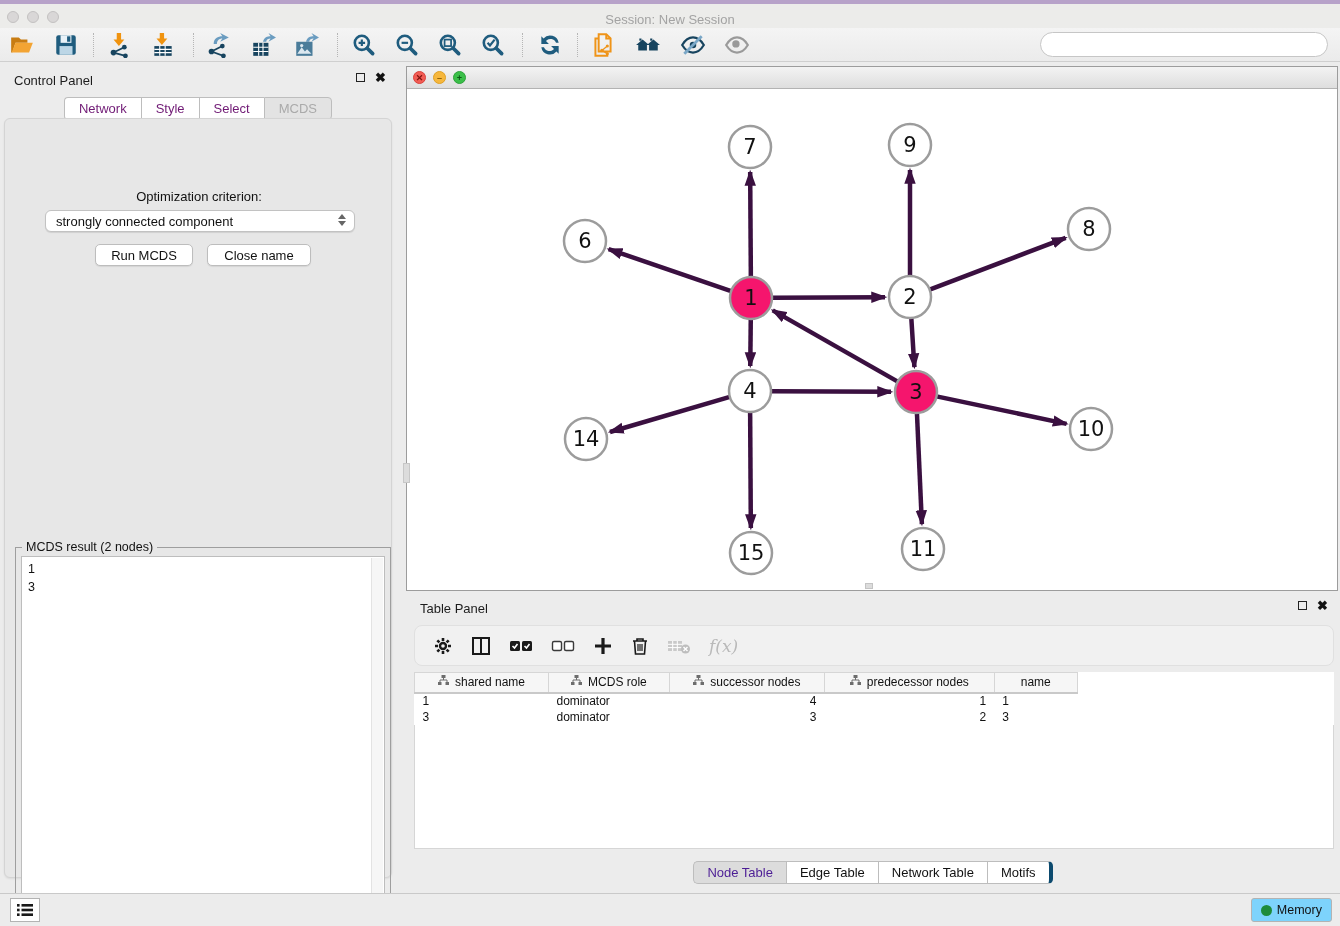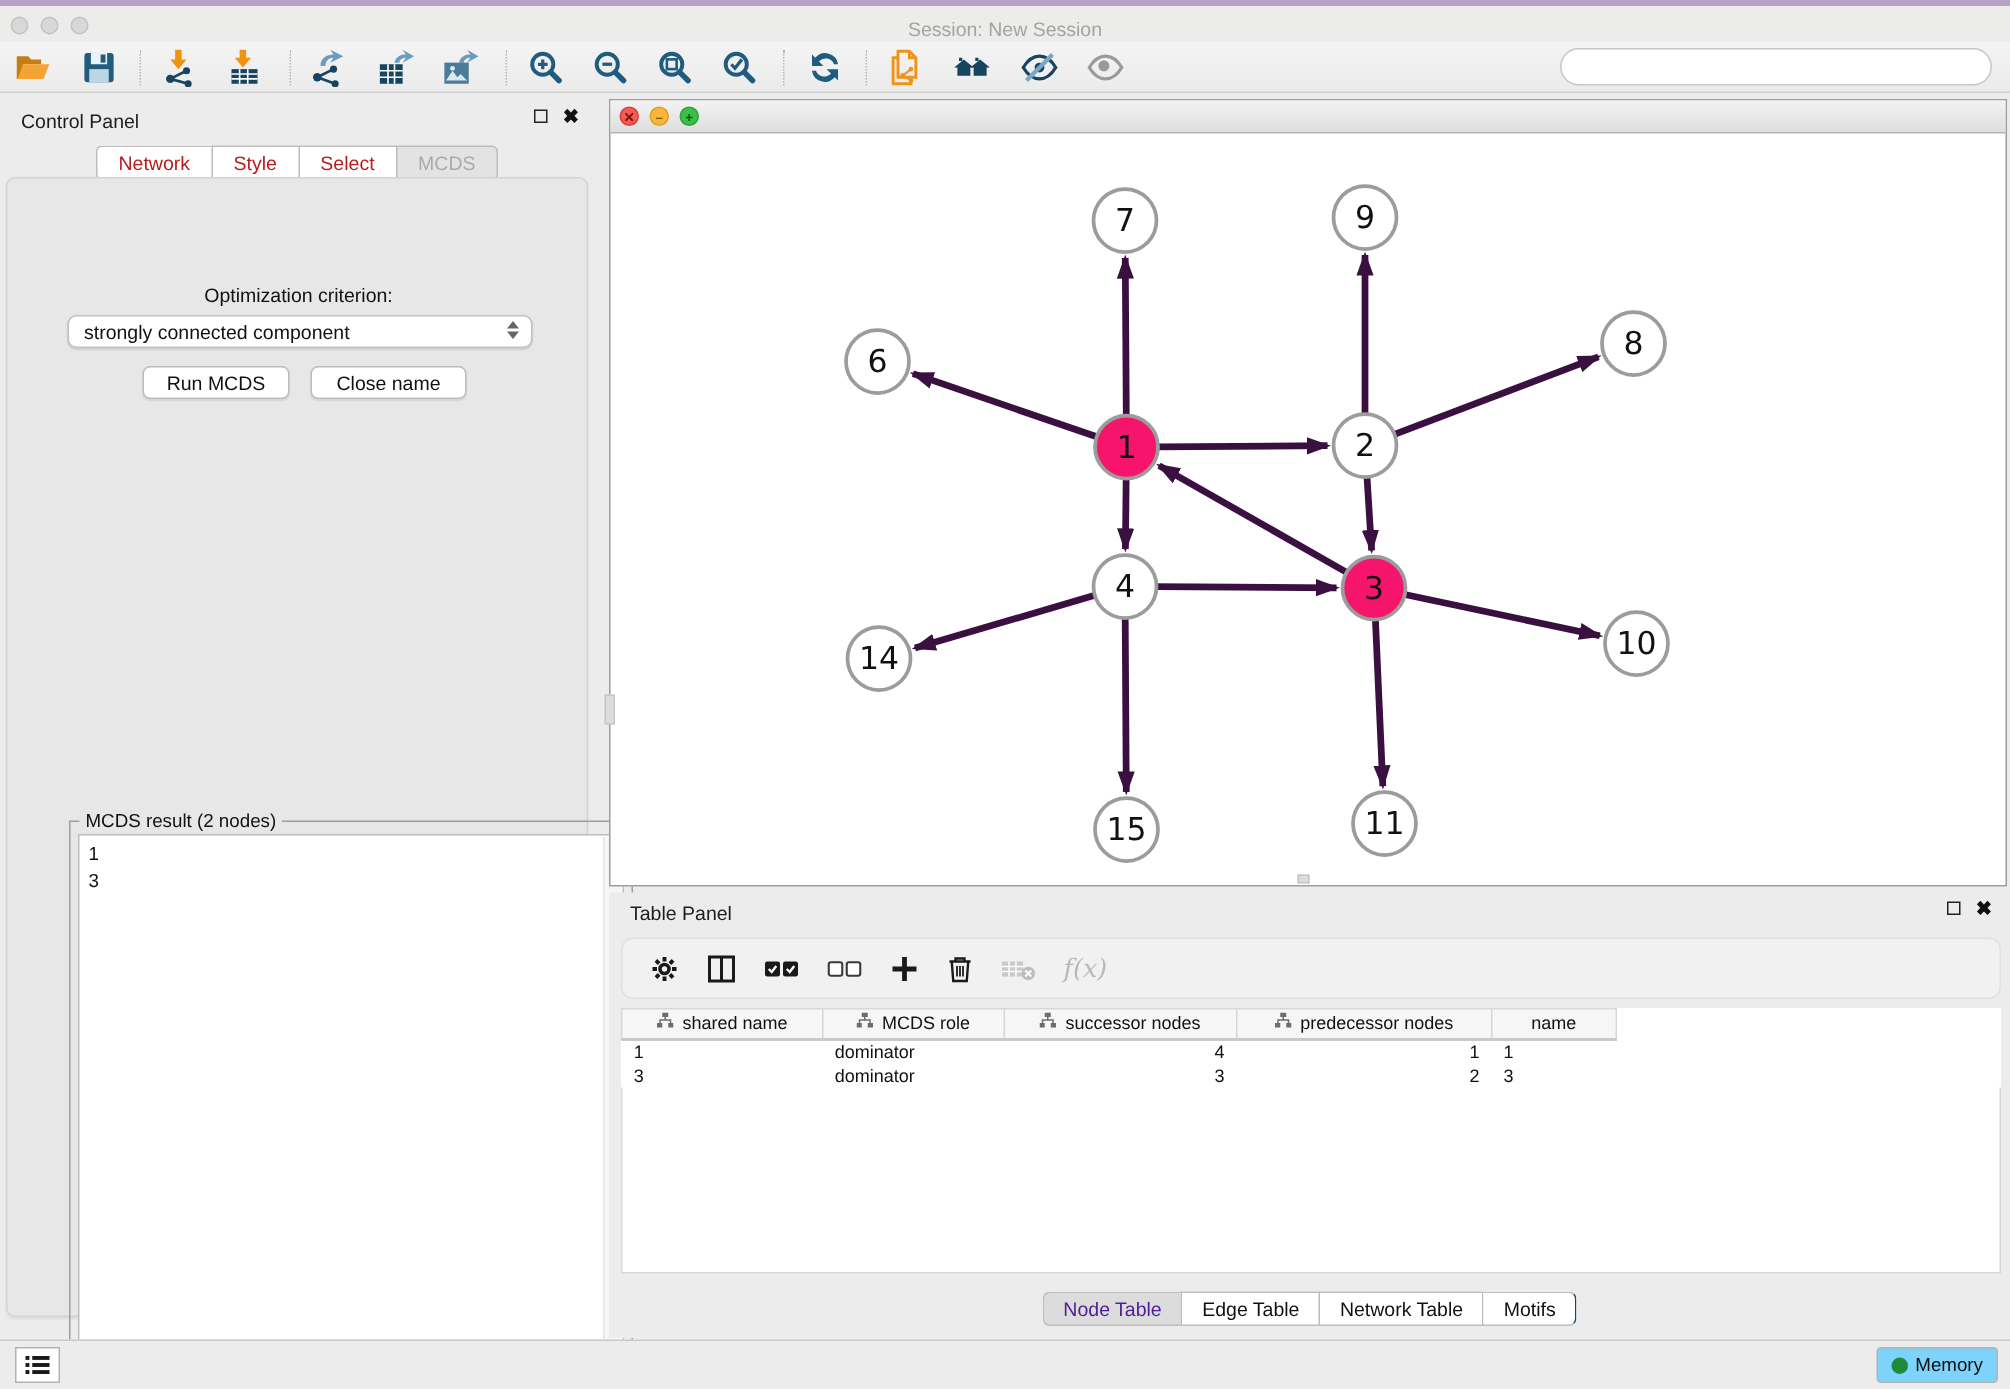--- a/index.html
+++ b/index.html
@@ -22,34 +22,34 @@
   #toolbar-search { position:absolute; right:12px; top:4px; width:288px; height:25px; border:1px solid #c6c6c6; border-radius:13px; background:#fff; font-size:12px; padding:0 10px 0 26px; color:#444; outline:none; }
   #search-glyph { position:absolute; right:286px; top:8px; font-size:13px; color:#9a9a9a; }
 
   
   #control-panel { left:0; top:66px; width:396px; height:826px; background:#ececec; }
   #cp-header-title { left:14px; top:7px; font-size:13px; color:#1c1c1c; }
   .panel-float { width:9px; height:9px; border:1.5px solid #222; display:inline-block; }
   .panel-x { font-size:13px; font-weight:bold; color:#111; line-height:9px; }
   #cp-icons { right:10px; top:7px; display:flex; gap:10px; align-items:center; }
   #cp-tabs { left:0; top:31px; width:396px; display:flex; justify-content:center; }
-  .cp-tab { font-size:13px; padding:3px 14px; background:#fff; border:1px solid #bdbdbd; border-right:none; color:#b91c1c; cursor:pointer; }
+  .cp-tab { font-size:13px; padding:3px 14px; background:#fff; border:1px solid #bdbdbd; border-right:none; color:#701a75; cursor:pointer; }
   .cp-tab:first-child { border-top-left-radius:4px; border-bottom-left-radius:4px; }
   .cp-tab:last-child { border-right:1px solid #bdbdbd; border-top-right-radius:4px; border-bottom-right-radius:4px; }
   .cp-tab.selected { background:#e3e3e3; color:#aaa; }
   #cp-content { left:4px; top:52px; width:388px; height:760px; background:#e7e7e7; border:1px solid #d4d4d4; border-radius:6px; box-shadow:0 1px 2px rgba(0,0,0,.08); }
   #opt-label { left:0; top:70px; width:388px; text-align:center; font-size:13px; color:#111; }
   #criterion-select { left:40px; top:91px; width:310px; height:22px; background:#fff; border:1px solid #c2c2c2; border-radius:6px; font-size:13px; color:#111; display:flex; align-items:center; padding-left:10px; cursor:pointer; box-shadow:0 1px 1px rgba(0,0,0,.1); }
   .stepper { position:absolute; right:8px; top:3px; display:flex; flex-direction:column; gap:2px; }
   .tri-up { width:0;height:0;border-left:4px solid transparent;border-right:4px solid transparent;border-bottom:5px solid #666; }
   .tri-down { width:0;height:0;border-left:4px solid transparent;border-right:4px solid transparent;border-top:5px solid #666; }
   .cp-btn { position:absolute; top:125px; height:22px; background:#fff; border:1px solid #bdbdbd; border-radius:5px; font-size:13px; color:#111; cursor:pointer; font-family:"Liberation Sans",sans-serif; box-shadow:0 1px 1px rgba(0,0,0,.08); }
   #run-btn { left:90px; width:98px; }
   #closepanel-btn { left:202px; width:104px; }
-  #mcds-fieldset { left:10px; top:428px; width:376px; height:378px; border:1px solid #9e9e9e;margin-left:31px; }
+  #mcds-fieldset { left:10px; top:428px; width:376px; height:378px; border:1px solid #9e9e9e; }
   #mcds-legend { position:absolute; left:6px; top:-8px; background:#e7e7e7; padding:0 4px; font-size:12.5px; color:#111; }
   #mcds-textarea { position:absolute; left:5px; top:8px; width:364px; height:363px; background:#fff; border:1px solid #bdbdbd; font-size:12.5px; color:#111; padding:3px 0 0 6px; line-height:18px; white-space:pre; overflow:hidden; }
   #mcds-scrolltrack { position:absolute; right:1px; top:1px; width:12px; height:361px; background:#f6f6f6; border-left:1px solid #e3e3e3; }
 
   
   #network-window { left:406px; top:66px; width:932px; height:525px; background:#fff; border:1px solid #9c9c9c; }
   #nw-titlebar { left:0; top:0; width:930px; height:22px; background:linear-gradient(#f3f3f3,#dedede); border-bottom:1px solid #b3b3b3; }
   .mac-dot { width:13px; height:13px; border-radius:50%; font-size:9px; font-weight:bold; text-align:center; line-height:12px; display:inline-block; }
   #nw-lights { left:6px; top:4px; display:flex; gap:7px; }
   #nw-title { left:0; top:4px; width:930px; text-align:center; font-size:13px; color:#2b2b2b; }
@@ -65,21 +65,21 @@
   .tp-tool { border:none; background:transparent; cursor:pointer; height:26px; display:flex; align-items:center; }
   #fx-label { font-family:"DejaVu Serif", serif; font-style:italic; font-size:17px; color:#b9b9b9; }
   #node-table { left:8px; top:77px; width:920px; border-collapse:collapse; background:#fff; }
   #node-table th { background:#f6f6f6; border:1px solid #d6d6d6; border-bottom:2px solid #c9c9c9; font-size:12px; font-weight:normal; color:#111; height:20px; padding:0 4px; white-space:nowrap; }
   #node-table th .hdr-inner { display:flex; align-items:center; justify-content:center; gap:6px; }
   #node-table td { font-size:12px; color:#111; height:16px; padding:0 8px; white-space:nowrap; }
   #table-body-bg { left:8px; top:77px; width:920px; height:177px; background:#fff; border:1px solid #d6d6d6; }
   #tp-tabs { left:0; top:266px; width:934px; display:flex; justify-content:center; }
   .tp-tab { font-size:13px; padding:3px 13px; background:#fff; border:1px solid #bdbdbd; border-right:none; color:#111; cursor:pointer; }
   .tp-tab:first-child { border-top-left-radius:5px; border-bottom-left-radius:5px; }
-  .tp-tab:last-child { border-right:1px solid #0c4a6e; border-top-right-radius:5px; border-bottom-right-radius:5px; }
+  .tp-tab:last-child { border-right:4px solid #0c4a6e; border-top-right-radius:5px; border-bottom-right-radius:5px; }
   .tp-tab.selected { background:#dcdcdc; color:#4c1d95; }
 
   
   #statusbar { left:0; top:893px; width:1340px; height:33px; background:#ececec; border-top:1px solid #c9c9c9; }
   #list-btn { left:10px; top:4px; width:30px; height:24px; background:#fff; border:1px solid #b3b3b3; cursor:pointer; display:flex; align-items:center; justify-content:center; }
   #memory-btn { right:8px; top:4px; height:24px; background:#7dd3fc; border:1px solid #b3b3b3; border-radius:3px; cursor:pointer; display:flex; align-items:center; gap:5px; padding:0 9px; font-size:12.5px; color:#111; font-family:"Liberation Sans",sans-serif; }
   #memory-dot { width:11px; height:11px; border-radius:50%; background:#1e8b3a; }
 </style>
 </head>
 <body>

